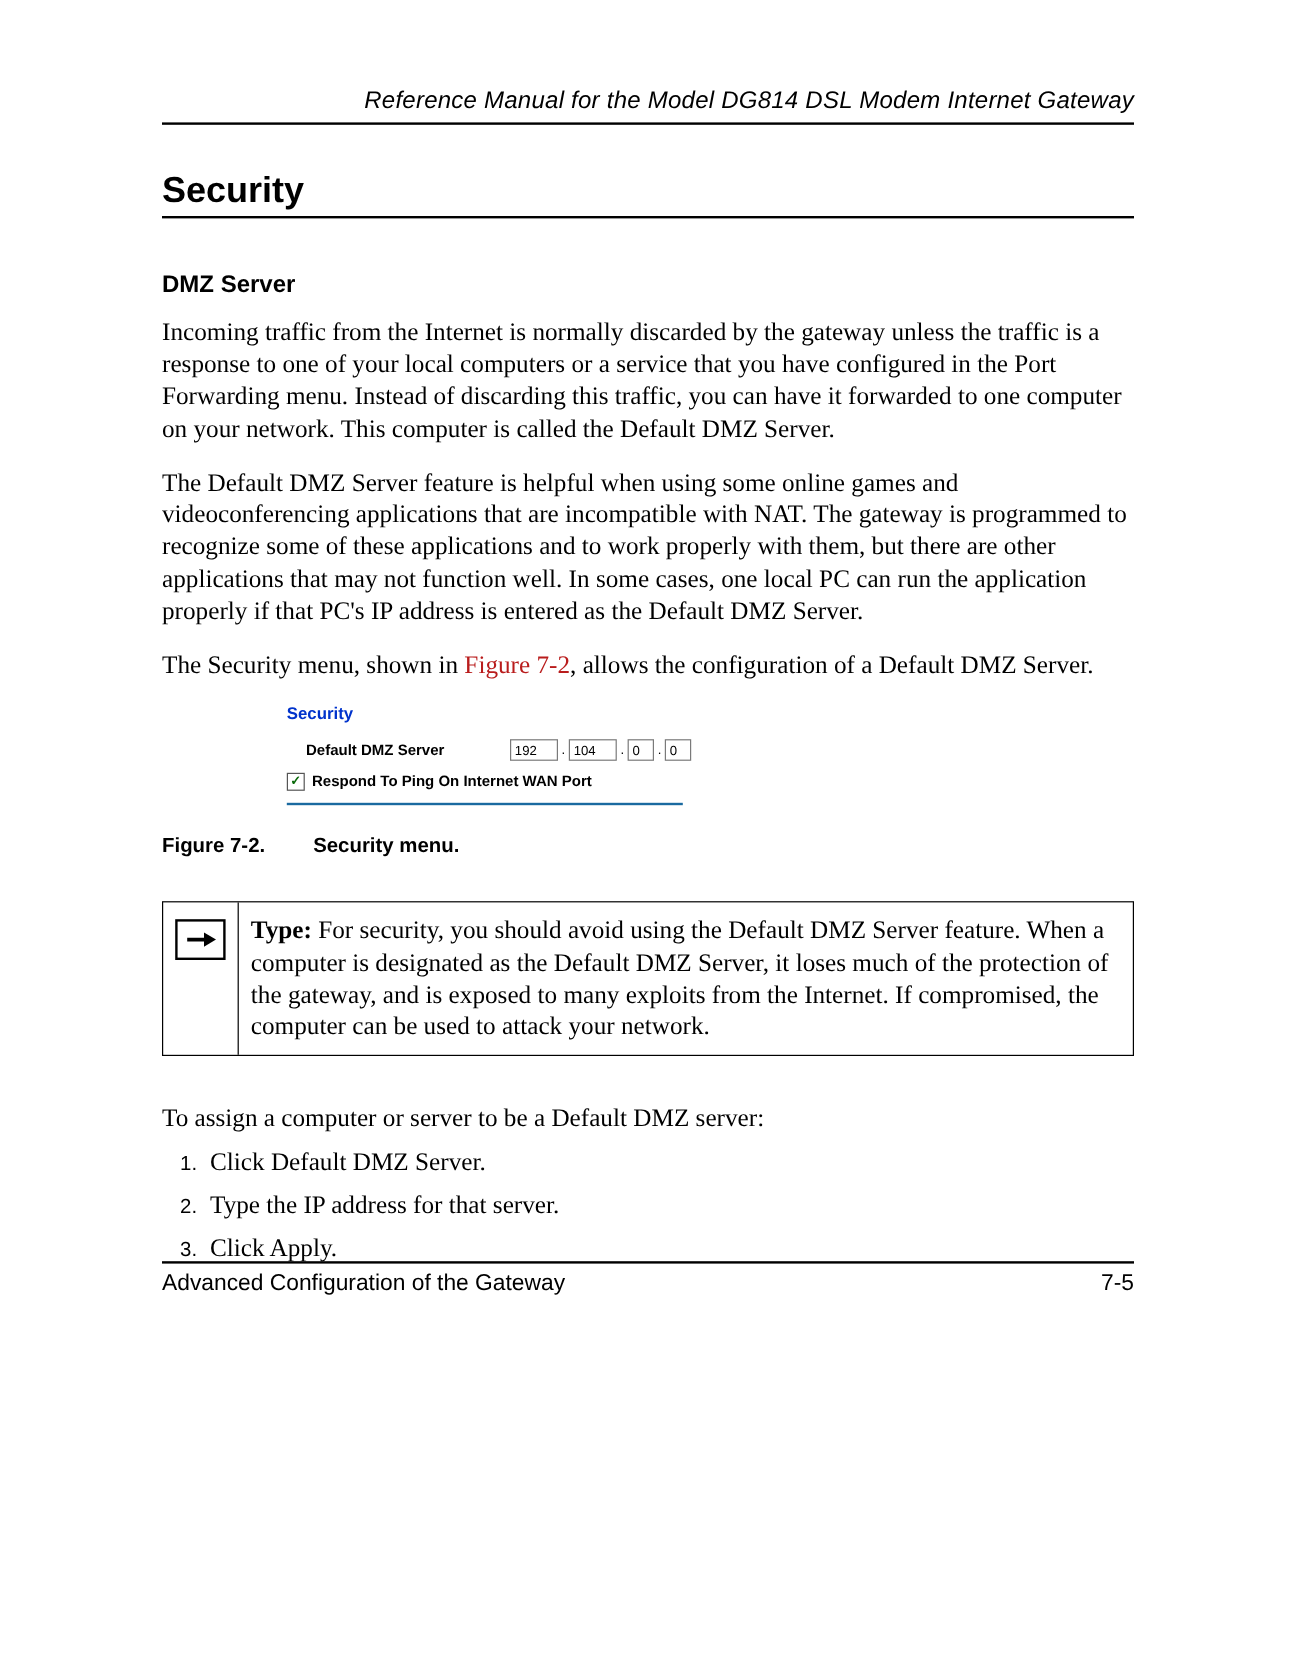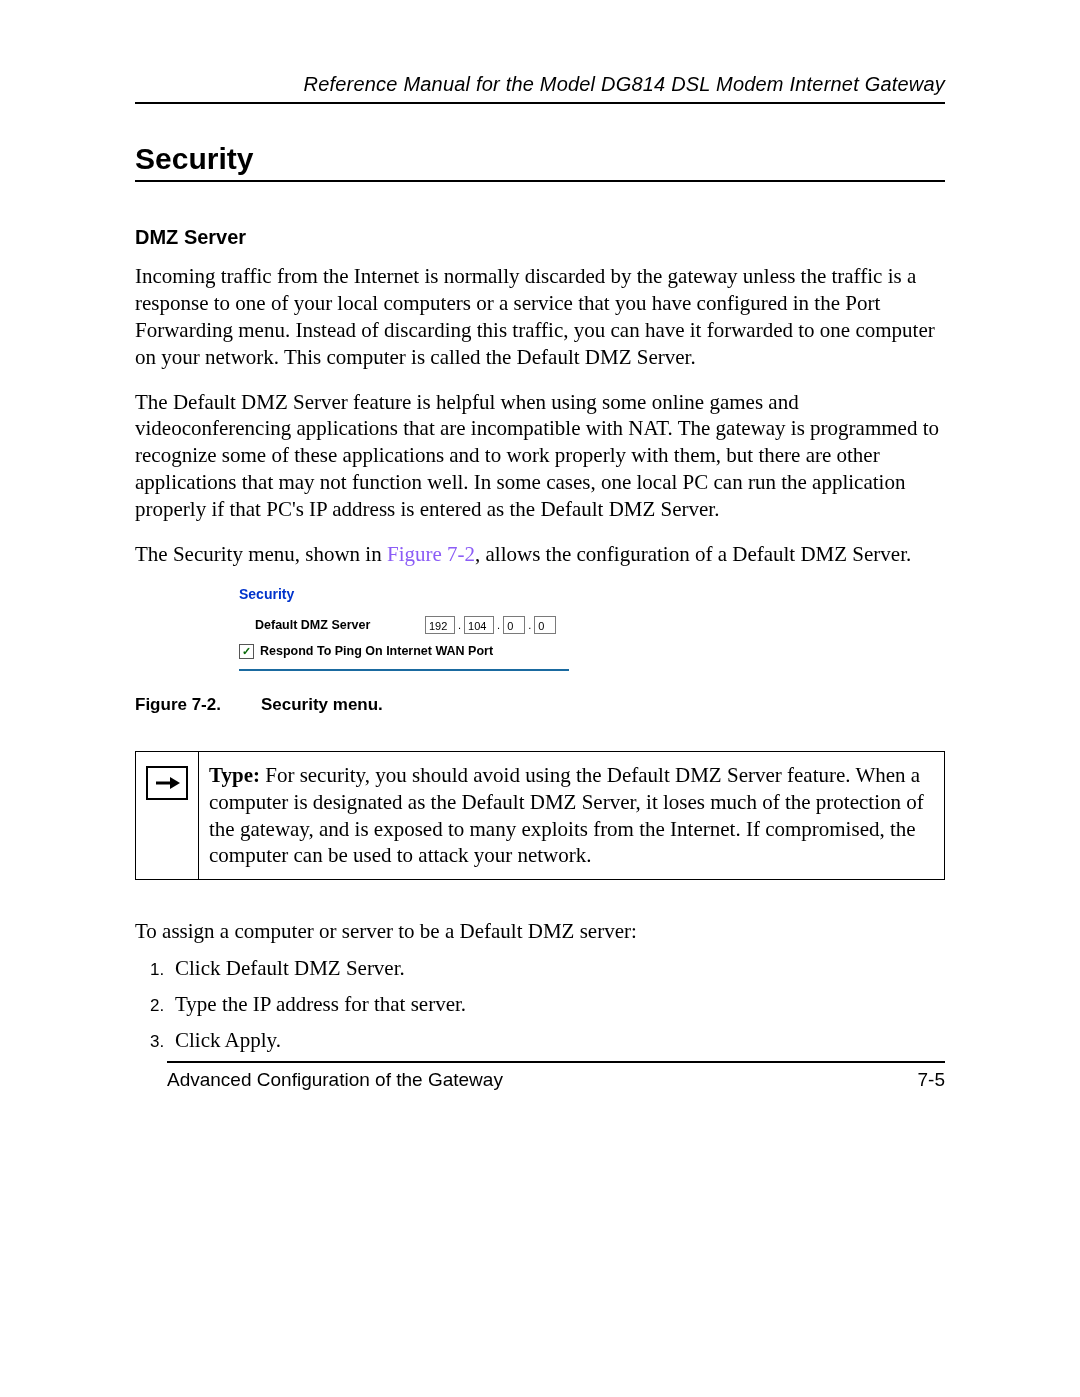--- a/index.html
+++ b/index.html
@@ -45,21 +45,21 @@
     font-weight: bold;
     font-size: 20px;
     margin: 44px 0 14px 0;
   }
   .body-text {
     font-size: 21px;
     line-height: 1.28;
     margin: 0 0 18px 0;
   }
   .figref {
-    color: #8b5cf6;
+    color: #b91c1c;
   }
 
   
   .panel-wrap {
     margin: 8px 0 18px 104px;
     width: 350px;
   }
   .panel-title {
     font-family: Arial, Helvetica, sans-serif;
     font-size: 14px;
@@ -77,21 +77,21 @@
   }
   .panel-row .label {
     flex: 0 0 170px;
   }
   .ip-group {
     display: inline-flex;
     align-items: center;
     gap: 3px;
   }
   .ip-cell {
-    width: 30px;
+    width: 40px;
     height: 18px;
     line-height: 18px;
     box-sizing: border-box;
     border: 1px solid #7a7a7a;
     background: #fff;
     font-family: Arial, Helvetica, sans-serif;
     font-size: 11px;
     font-weight: normal;
     padding: 0 3px;
     text-align: left;
@@ -192,22 +192,21 @@
   ol.steps li { padding-left: 6px; }
   ol.steps li::marker {
     font-family: Arial, Helvetica, sans-serif;
     font-size: 17px;
   }
 
   .footer {
     position: absolute;
     left: 135px;
     right: 135px;
-    bottom: 306px;
-    margin-left: 32px;
+    bottom: 316px;
   }
   .footer-rule {
     width: 100%;
     border: none;
     border-top: 2px solid #000;
     margin: 0 0 6px 0;
   }
   .footer-line {
     display: flex;
     justify-content: space-between;

